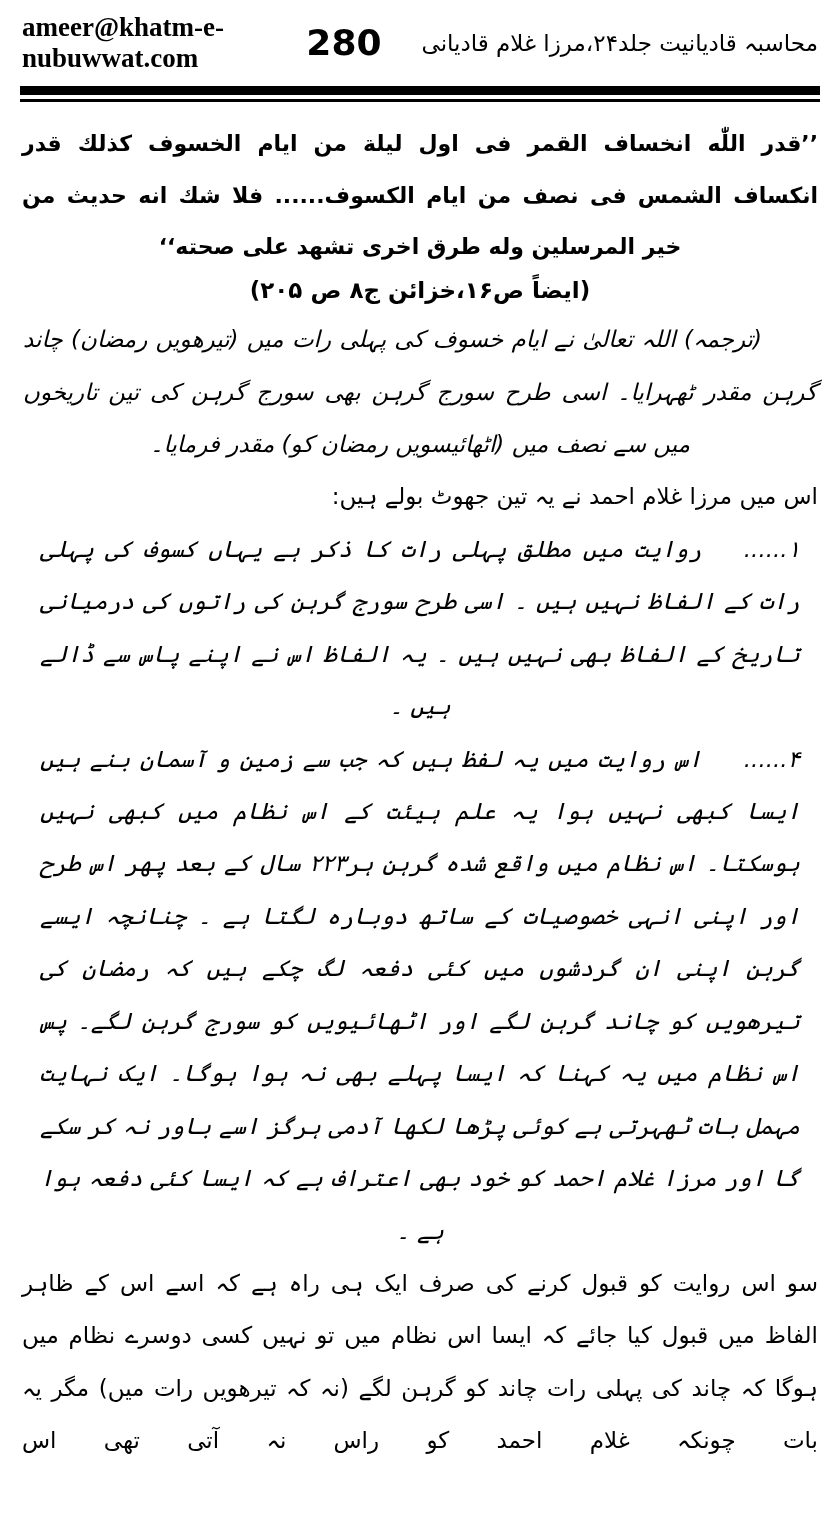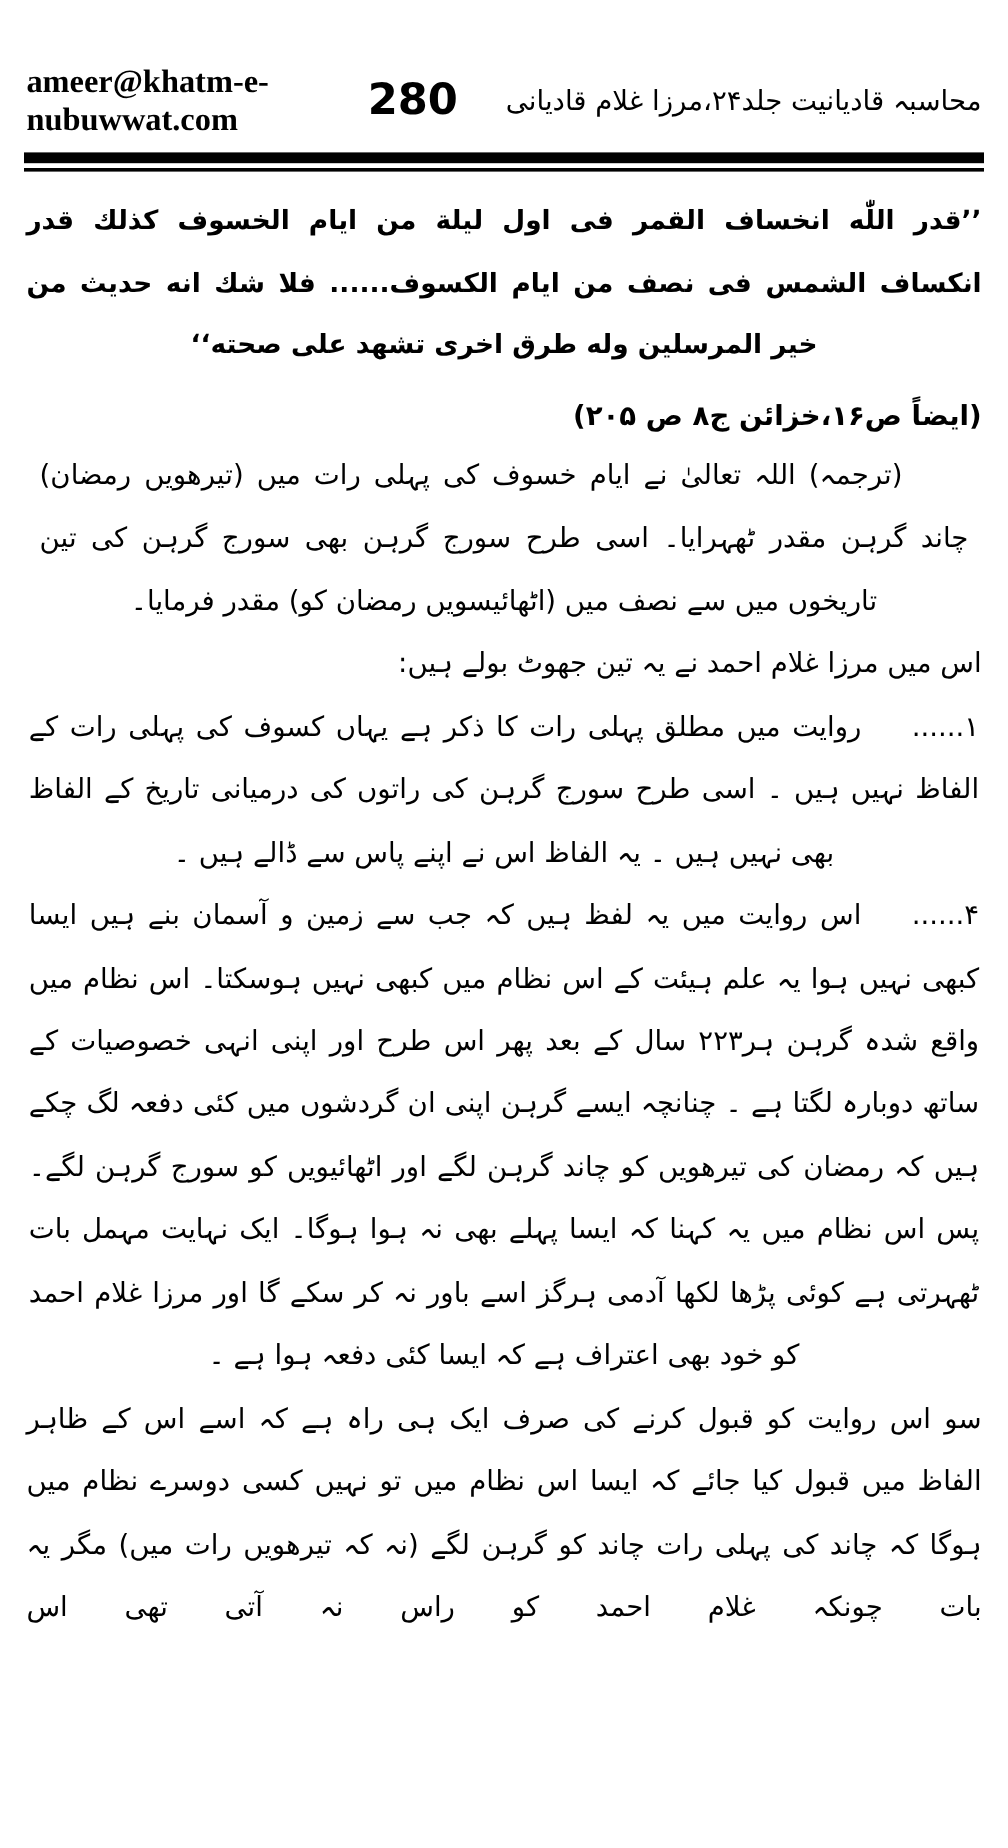--- a/index.html
+++ b/index.html
@@ -9,21 +9,20 @@
   }
   .page{
     box-sizing:border-box;width:840px;height:1540px;
     padding:6px 20px 0 20px;
     display:flex;flex-direction:column;
   }
   
   .header{
     direction:ltr;display:flex;align-items:center;justify-content:space-between;
     padding:6px 2px 12px 2px;
-    margin-top:41px;
   }
   .header-email{
     font-family:"Liberation Serif",serif;font-weight:bold;font-size:27px;letter-spacing:0px;
   }
   .header-pagenum{
     font-family:"DejaVu Sans",sans-serif;font-weight:bold;font-size:36px;line-height:1;
     margin-left:18px;margin-right:40px;
   }
   .header-title{
     direction:rtl;font-weight:normal;font-size:23px;white-space:nowrap;
@@ -32,29 +31,29 @@
     height:4px;background:#fff;
     border-top:9px solid #000;border-bottom:3px solid #000;
   }
   
   .arabic-quote{
     direction:rtl;text-align:justify;text-align-last:center;
     font-weight:bold;font-size:22px;line-height:2.35;
     margin:16px 2px 0 2px;
   }
   .reference{
-    direction:rtl;text-align:right;font-weight:bold;font-size:23px;
-    margin:20px 2px 10px 2px;
+    direction:rtl;text-align:center;font-weight:bold;font-size:23px;
+    margin:4px 2px 10px 2px;
   }
   
   .bodytext{direction:rtl;font-size:23px;line-height:2.28;}
-  .para{text-align:justify;text-align-last:center;margin:0 13px;}
+  .para{text-align:justify;text-align-last:center;margin:0 3px;font-style:italic;}
   .para-translation{text-indent:55px;}
   .intro-line{margin:0 2px;}
-  .point{text-align:justify;text-align-last:center;margin:0 4px;}
+  .point{text-align:justify;text-align-last:center;margin:0 20px;font-style:italic;}
   .point .marker{padding-left:42px;}
   .para-closing{text-align:justify;text-align-last:justify;margin:0 2px;}
 </style>
 </head>
 <body>
 
 <div class="page">
 
   <div class="header">
     <span class="header-email">ameer@khatm-e-nubuwwat.com</span>

